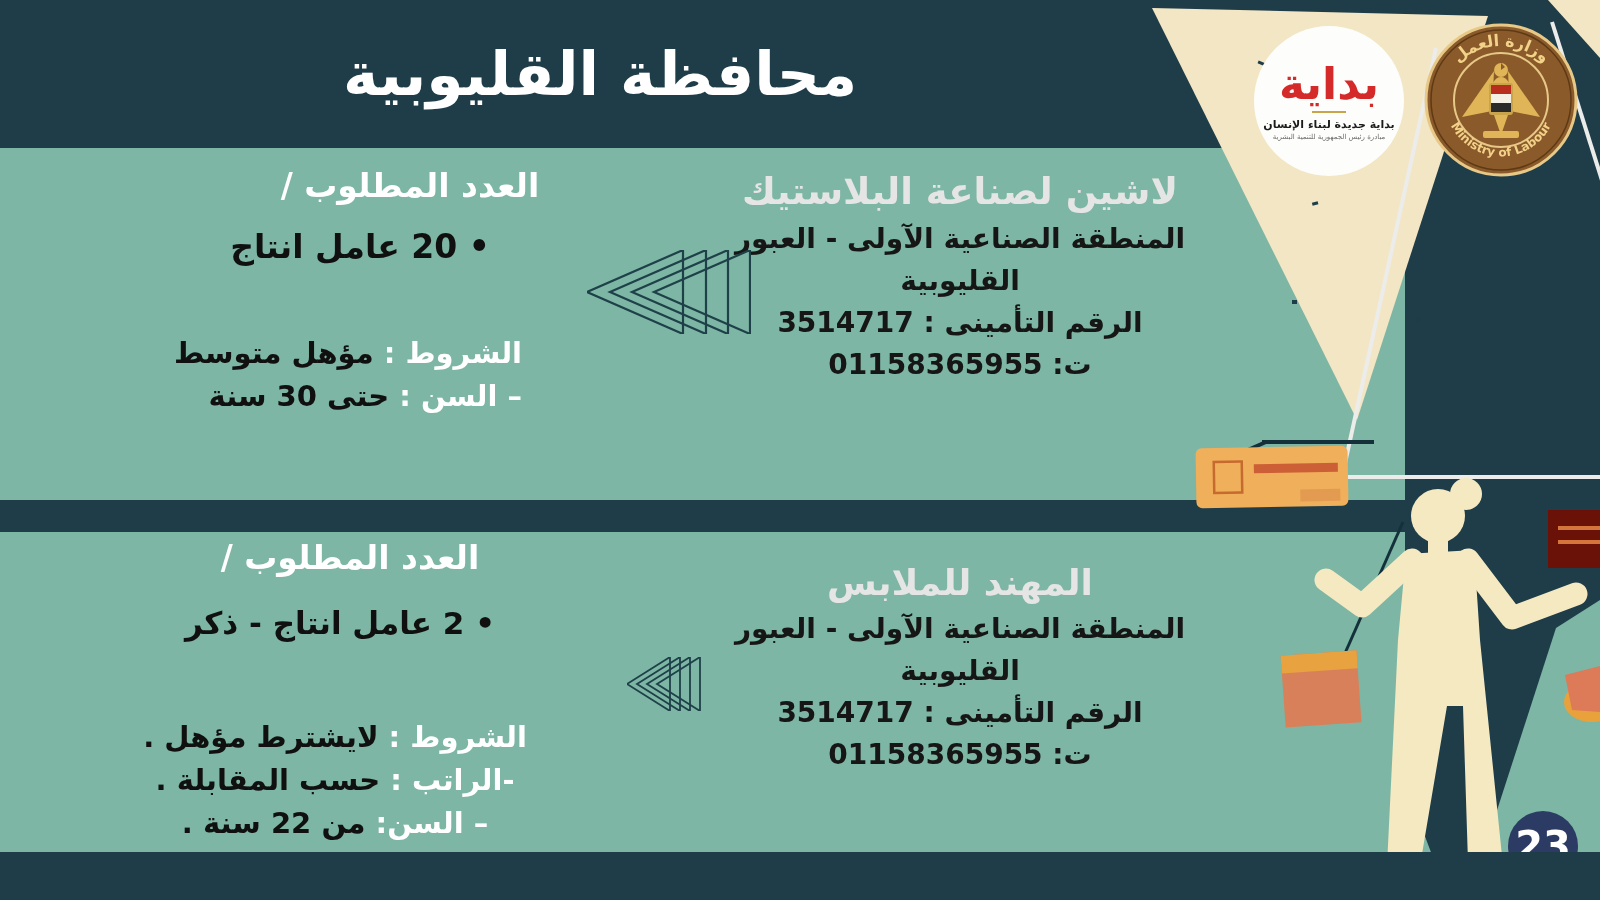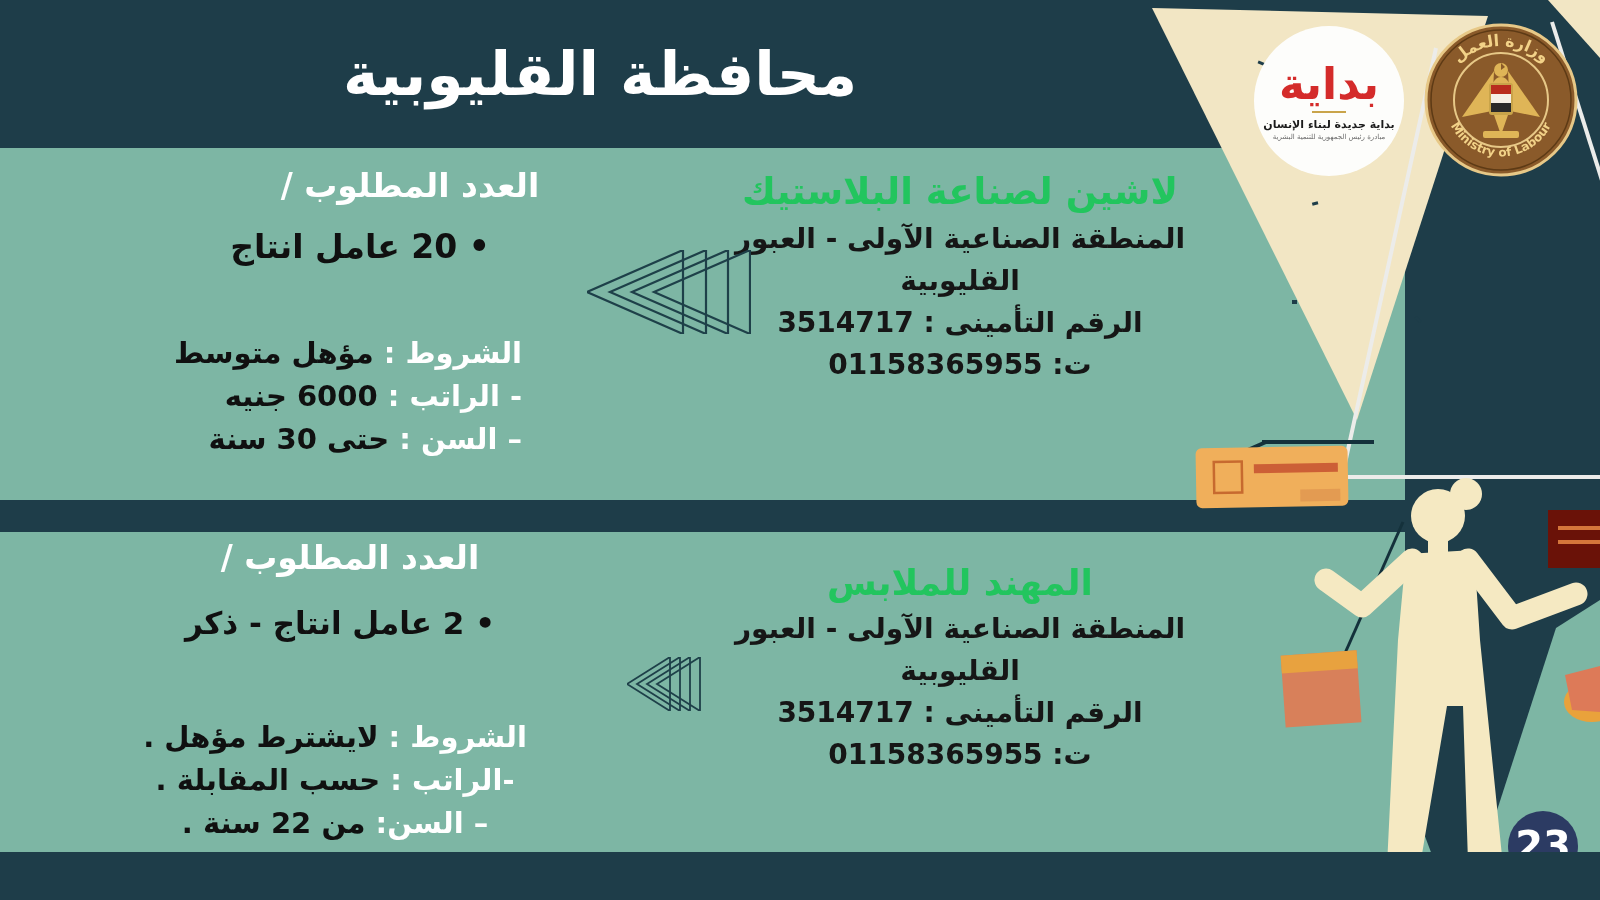--- a/index.html
+++ b/index.html
@@ -18,21 +18,21 @@
   
   .panel{
     position:absolute;left:0;width:1405px;background:#7db6a4;z-index:1;
   }
   #panel1{top:148px;height:352px;}
   #panel2{top:532px;height:368px;}
   .right-col{
     position:absolute;left:680px;width:560px;direction:rtl;text-align:center;
     color:#161616;font-weight:bold;z-index:2;
   }
-  .company{font-size:37px;line-height:52px;color:#22c55e;white-space:nowrap;}
+  .company{font-size:37px;line-height:52px;color:#e5e5e5;white-space:nowrap;}
   .info-line{font-size:28px;line-height:42px;white-space:nowrap;}
   .needed{
     position:absolute;direction:rtl;text-align:center;color:#ffffff;
     font-size:33px;font-weight:bold;white-space:nowrap;z-index:2;
   }
   .positions{
     position:absolute;direction:rtl;text-align:center;color:#101010;
     font-size:31px;font-weight:bold;line-height:46px;white-space:nowrap;z-index:2;
   }
   .reqs{
@@ -78,21 +78,20 @@
     <div class="info-line">الرقم التأمينى : 3514717</div>
     <div class="info-line">ت: 01158365955</div>
   </div>
 
   <div class="needed" style="left:240px;top:166px;width:340px;">العدد المطلوب /</div>
   <div class="positions" style="left:170px;top:224px;width:380px;font-size:33px;">
     <div>• 20 عامل انتاج</div>
   </div>
   <div class="reqs" style="left:150px;top:332px;width:372px;text-align:right;">
     <div><span class="lbl">الشروط :</span> <span class="val">مؤهل متوسط</span></div>
-    <div><span class="lbl">- الراتب :</span> <span class="val">6000 جنيه</span></div>
     <div><span class="lbl">– السن :</span> <span class="val">حتى 30 سنة</span></div>
   </div>
 
   <svg class="chev" style="left:587px;top:250px;" width="164" height="84" viewBox="0 0 164 84">
     <g fill="none" stroke="#1e4049" stroke-width="2.2">
       <polygon points="0,42 96,0 96,84"></polygon>
       <polygon points="23,42 119,0 119,84"></polygon>
       <polygon points="45,42 141,0 141,84"></polygon>
       <polygon points="67,42 163,0 163,84"></polygon>
     </g>

